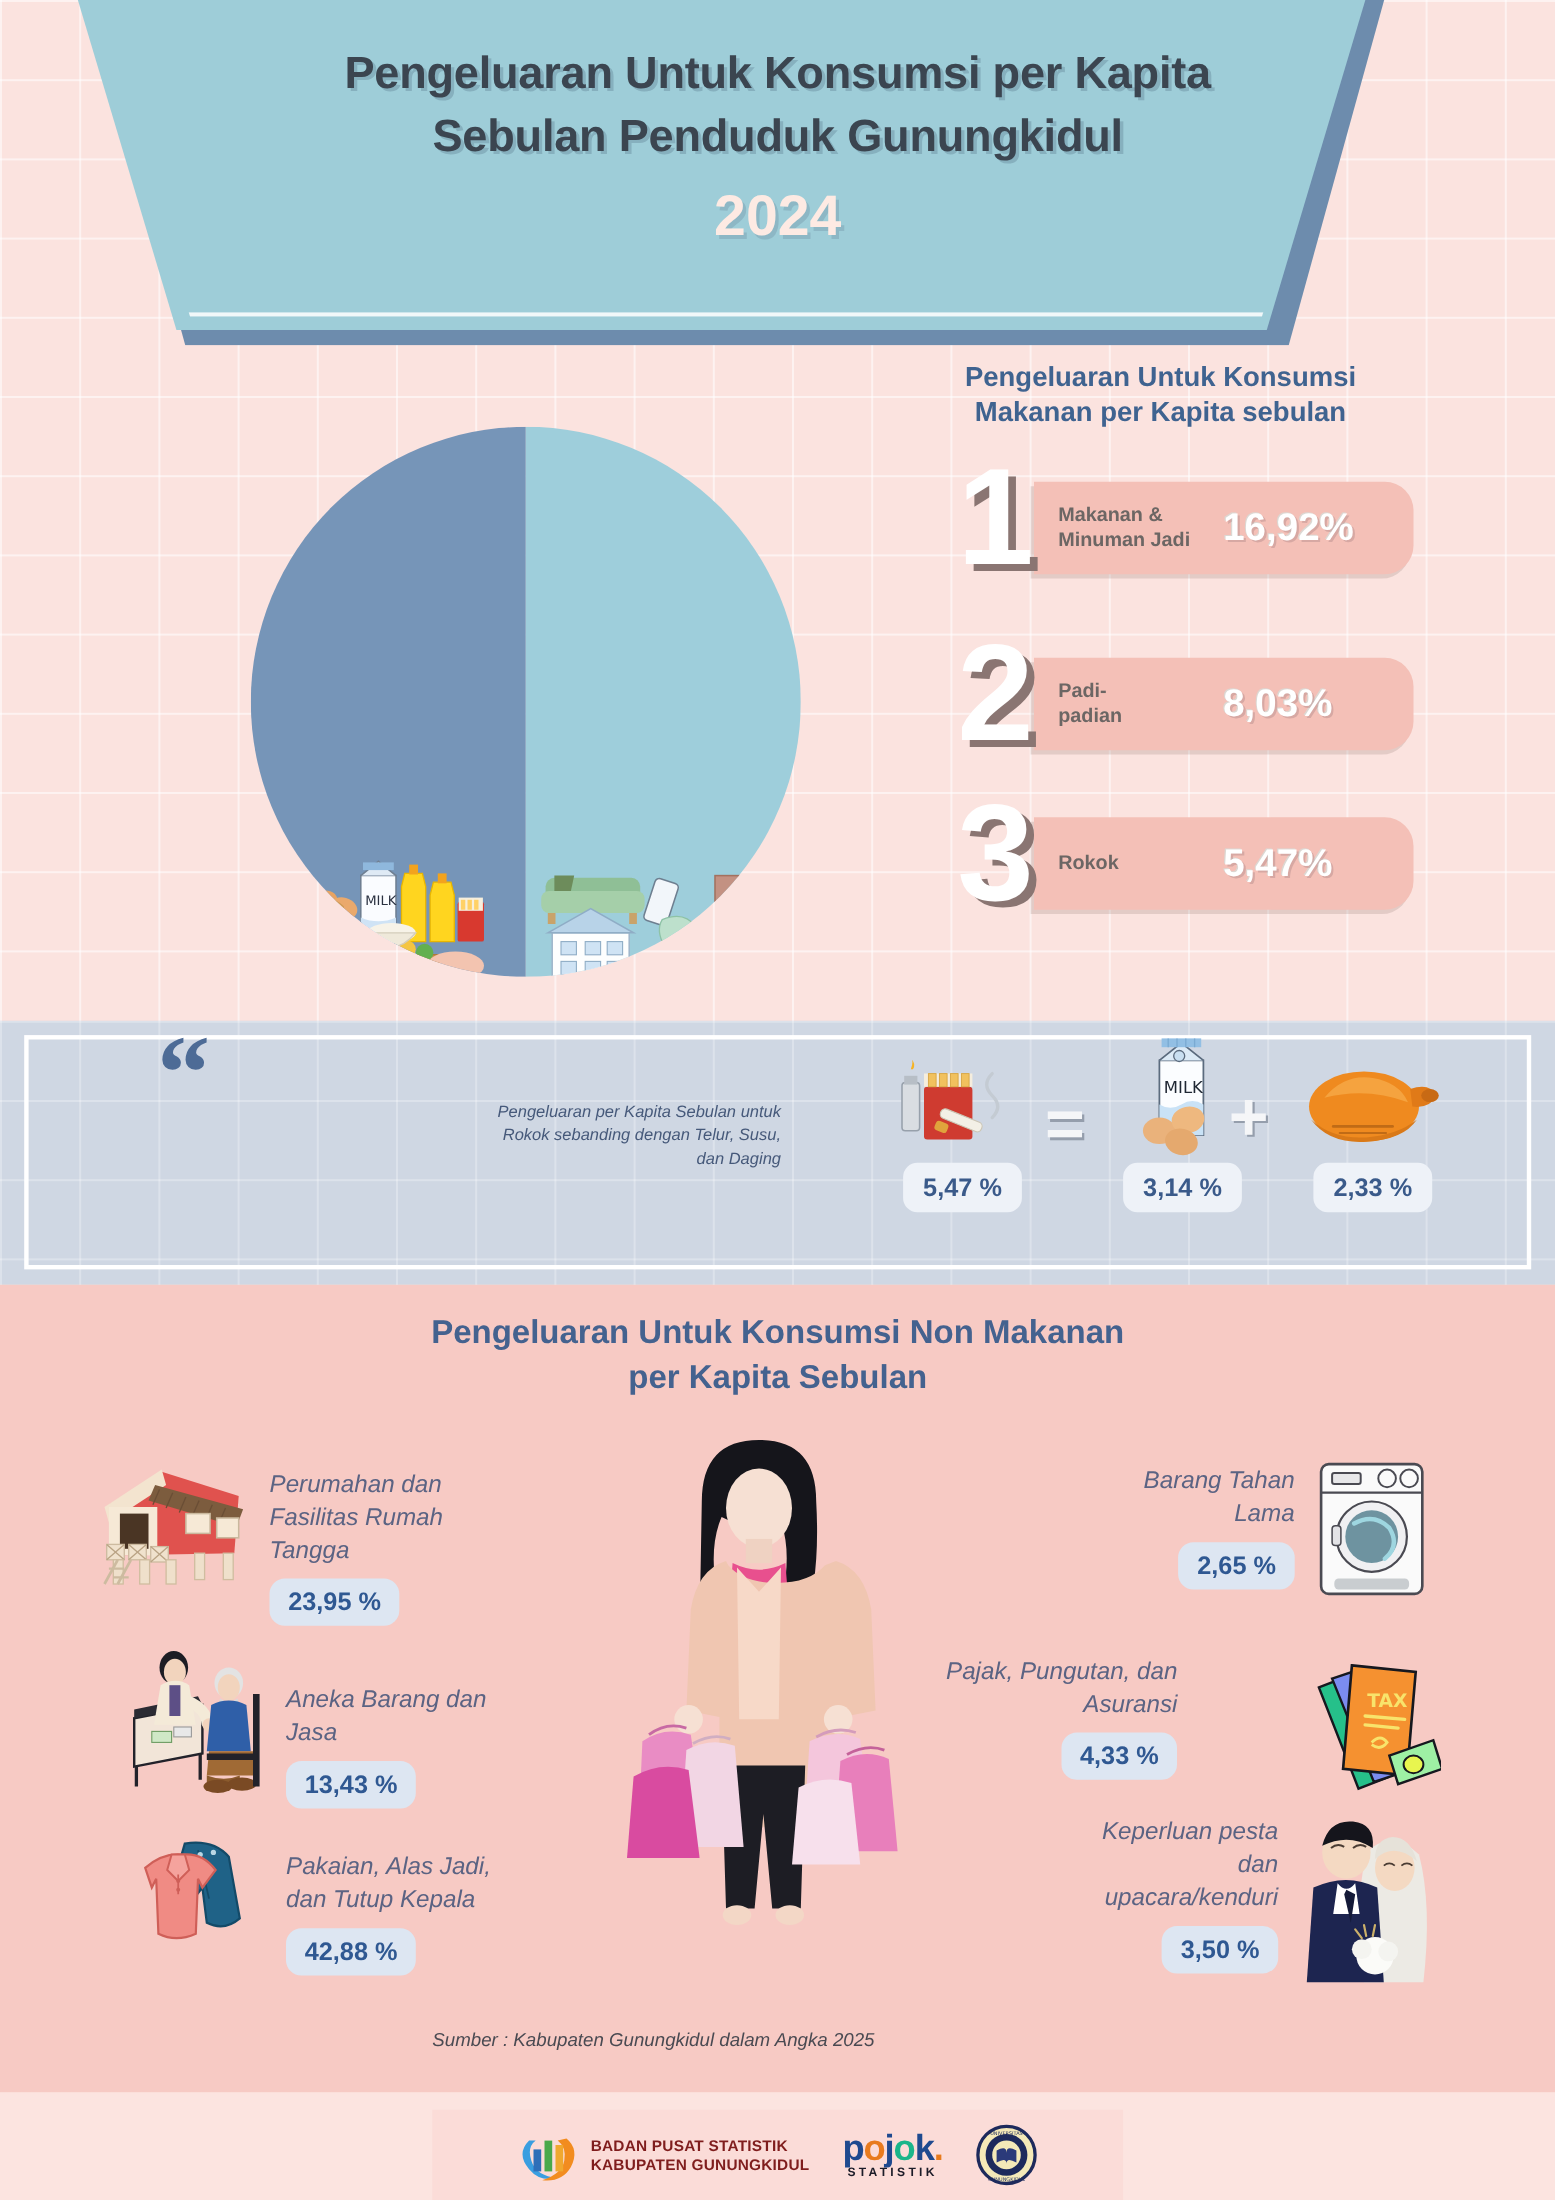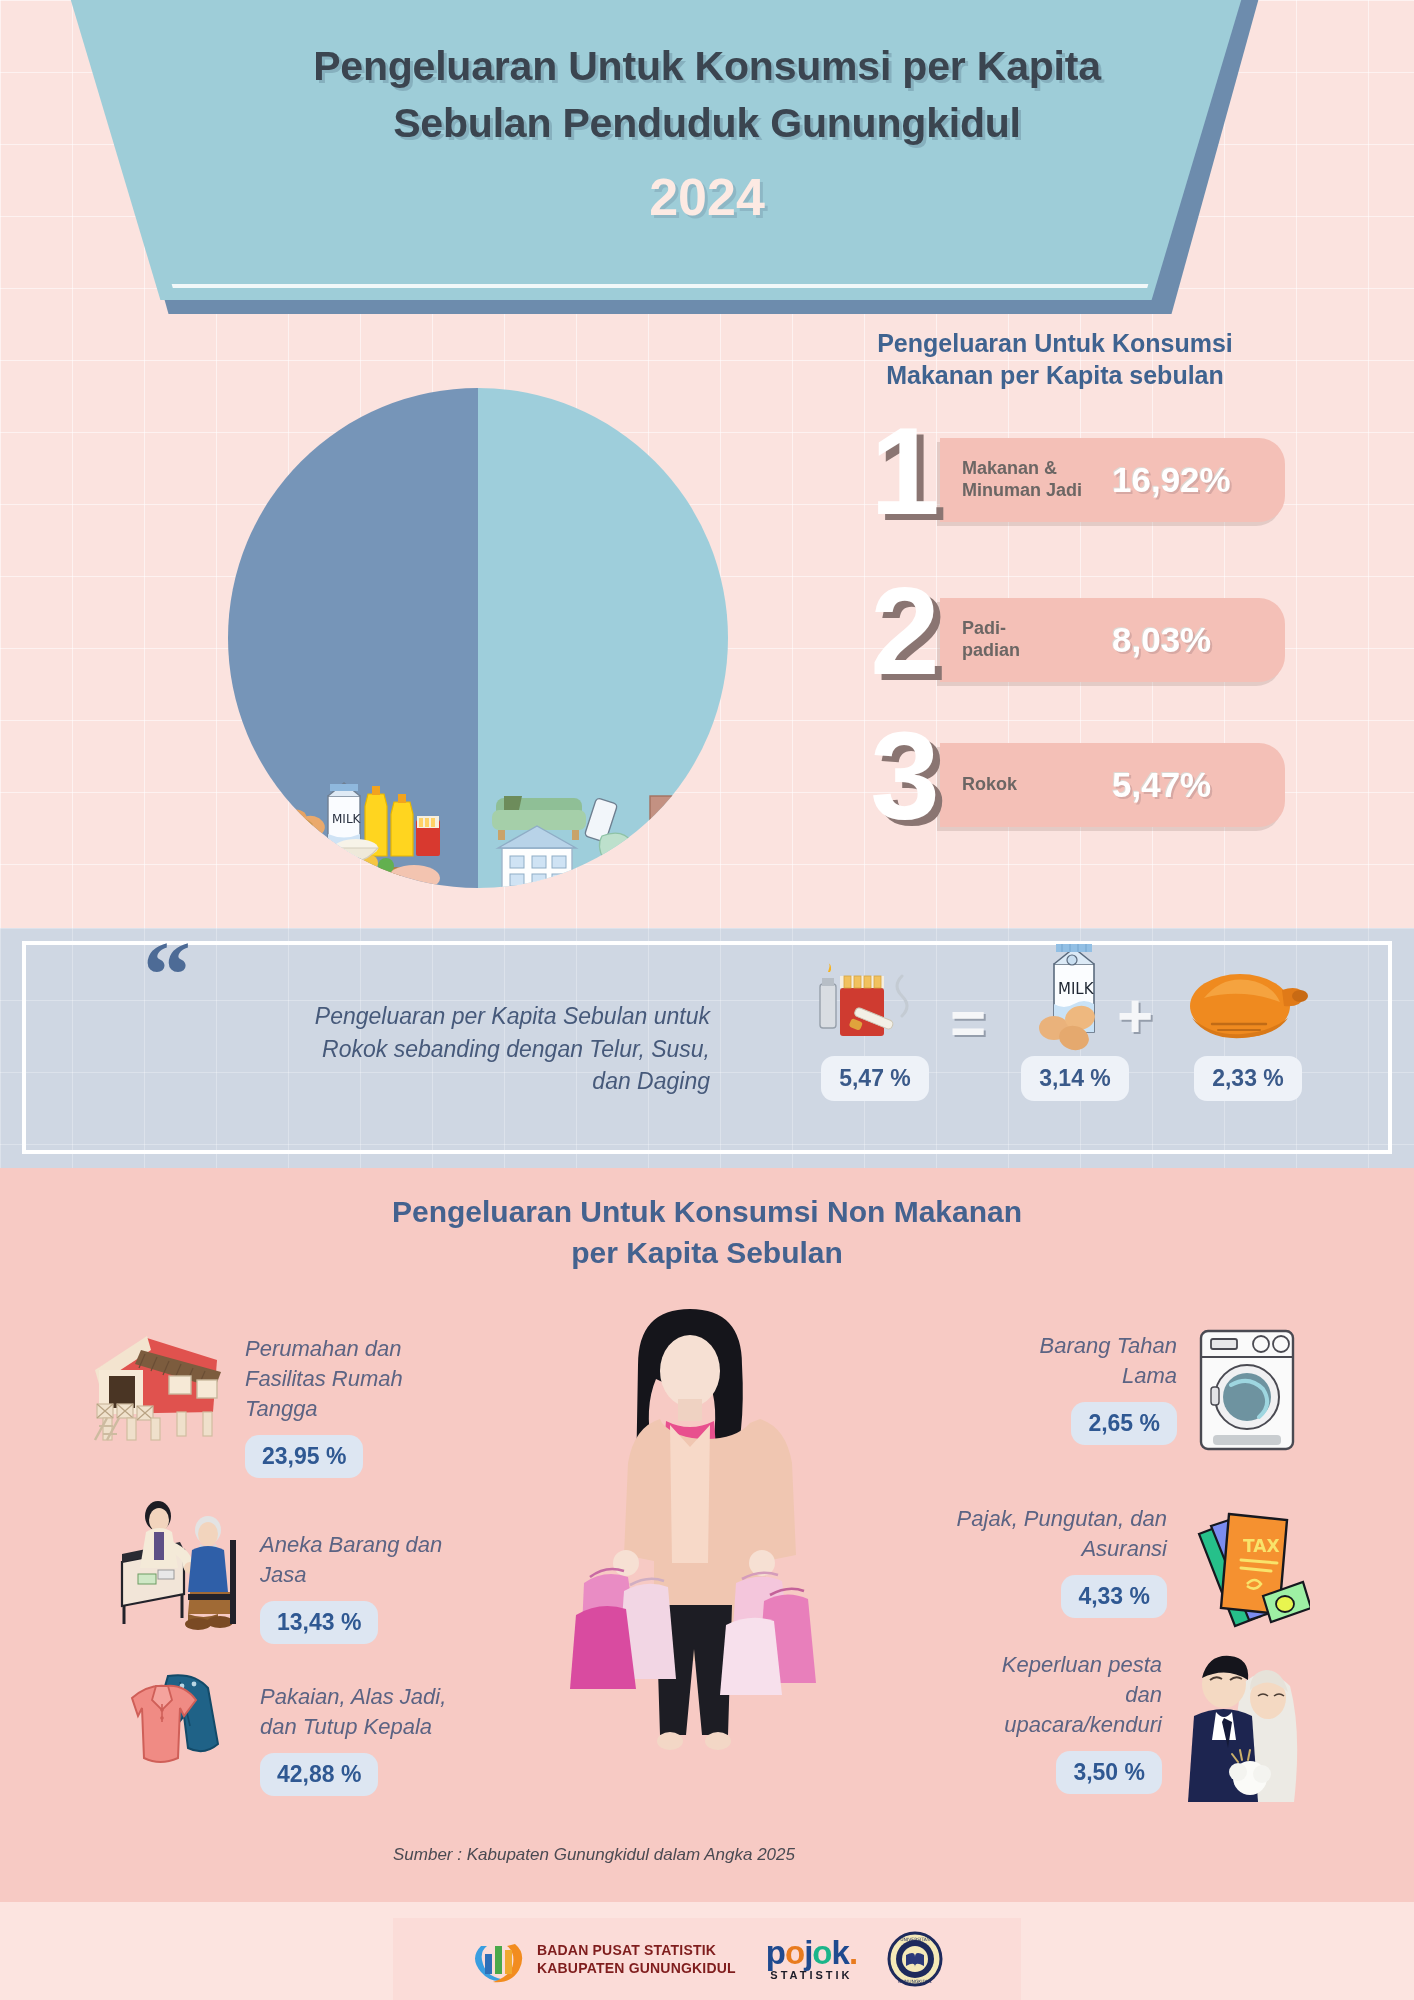--- a/index.html
+++ b/index.html
@@ -105,21 +105,21 @@
   .quote-strip::after {
     content:""; position:absolute; left:22px; top:13px; right:22px; bottom:14px;
     border:4px solid #ffffff; pointer-events:none;
   }
   .quote-mark {
     position:absolute; left:143px; top:940px; font-size:96px; line-height:.72;
     color:#4d6b96; font-weight:bold; font-family:"Liberation Serif", serif;
   }
   .quote-text {
     position:absolute; left:200px; top:1000px; width:510px;
-    font-size:23px; font-style:italic; color:#46597a; line-height:1.42; text-align:right;
+    font-size:15px; font-style:italic; color:#46597a; line-height:1.42; text-align:right;
   }
   .cmp-badge {
     display:inline-block; background:#eef2f8; border-radius:13px;
     padding:9px 18px; font-size:23px; font-weight:bold; color:#3a5a8a;
   }
   .cmp-item { position:absolute; text-align:center; }
   .op {
     position:absolute; font-size:62px; font-weight:bold; color:#f5f6f8; line-height:1;
     text-shadow: 2px 2px 0 rgba(110,120,135,.6);
   }
@@ -553,21 +553,21 @@
     <circle cx="66" cy="19" r="8" fill="#fafafa" stroke="#4a4a52" stroke-width="1.8"></circle>
     <circle cx="86" cy="19" r="8" fill="#fafafa" stroke="#4a4a52" stroke-width="1.8"></circle>
     <circle cx="52" cy="72" r="32" fill="#f0f0f2" stroke="#4a4a52" stroke-width="2"></circle>
     <circle cx="52" cy="72" r="24" fill="#6e93a0"></circle>
     <path d="M36 60 q18 -10 32 4 q10 16 -4 28" stroke="#9ed6e0" stroke-width="4" fill="none" stroke-linecap="round"></path>
     <rect x="16" y="62" width="8" height="18" rx="3" fill="#e3e3e6" stroke="#4a4a52" stroke-width="1.4"></rect>
     <rect x="18" y="110" width="68" height="10" rx="4" fill="#c9cdd0"></rect>
   </svg>
 </div>
 
-<div class="nf-item nf-right" style="left:860px; top:1500px; width:450px; justify-content:flex-end;">
+<div class="nf-item nf-right" style="left:860px; top:1500px; width:450px; justify-content:space-between;">
   <div style="margin-right:18px; padding-top:4px;">
     <div class="nf-text">
       <span>Pajak, Pungutan, dan</span><br>
       <span>Asuransi</span>
     </div>
     <div class="nf-badge">4,33 %</div>
   </div>
   <svg width="125" height="130" viewBox="0 0 125 130" style="flex:0 0 auto;">
     <path d="M14 34 l26 -10 36 92 -26 10z" fill="#26c08a" stroke="#16181f" stroke-width="2.2"></path>
     <path d="M26 26 l30 -10 38 94 -30 10z" fill="#7b8cf0" stroke="#16181f" stroke-width="2.2"></path>

